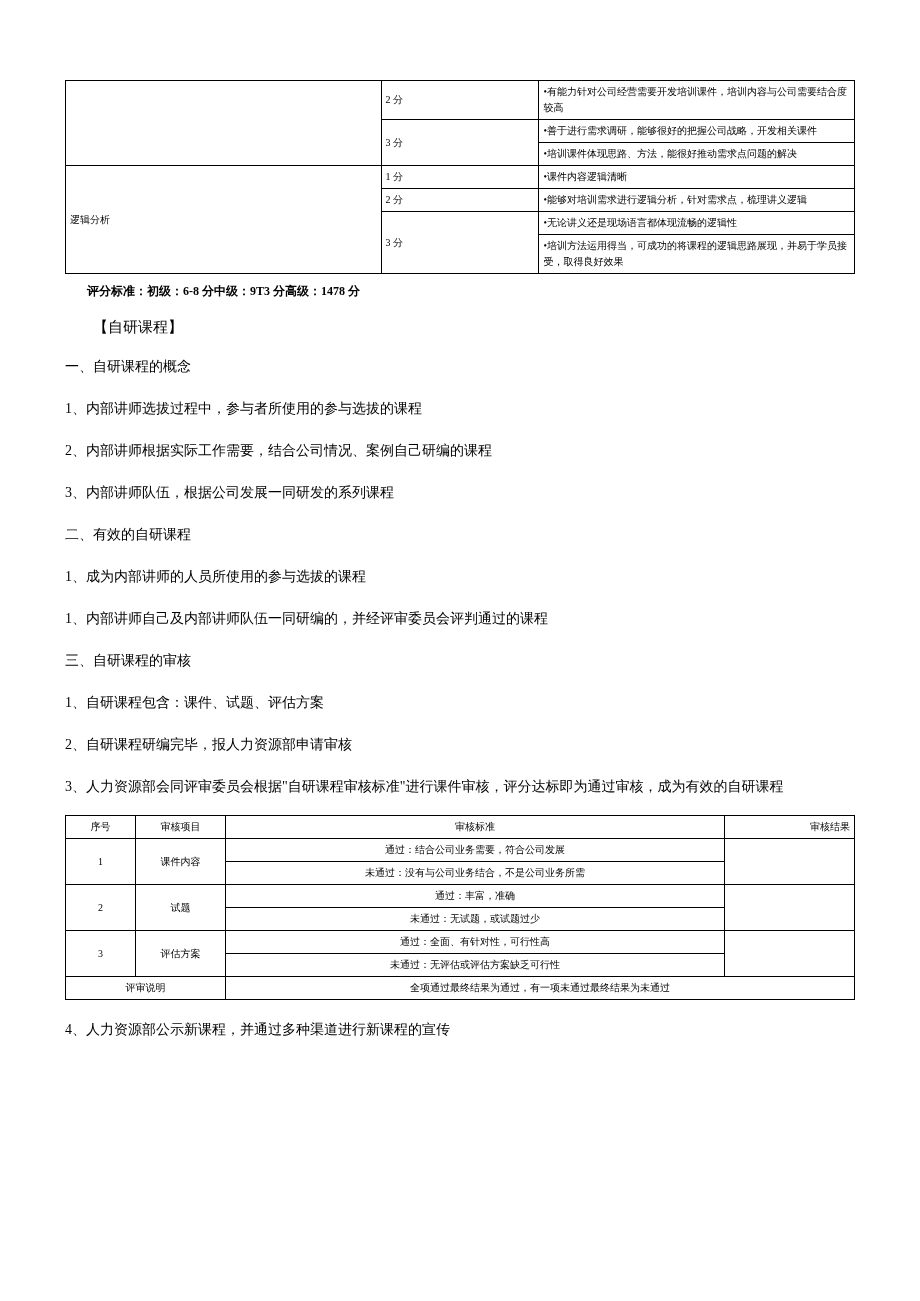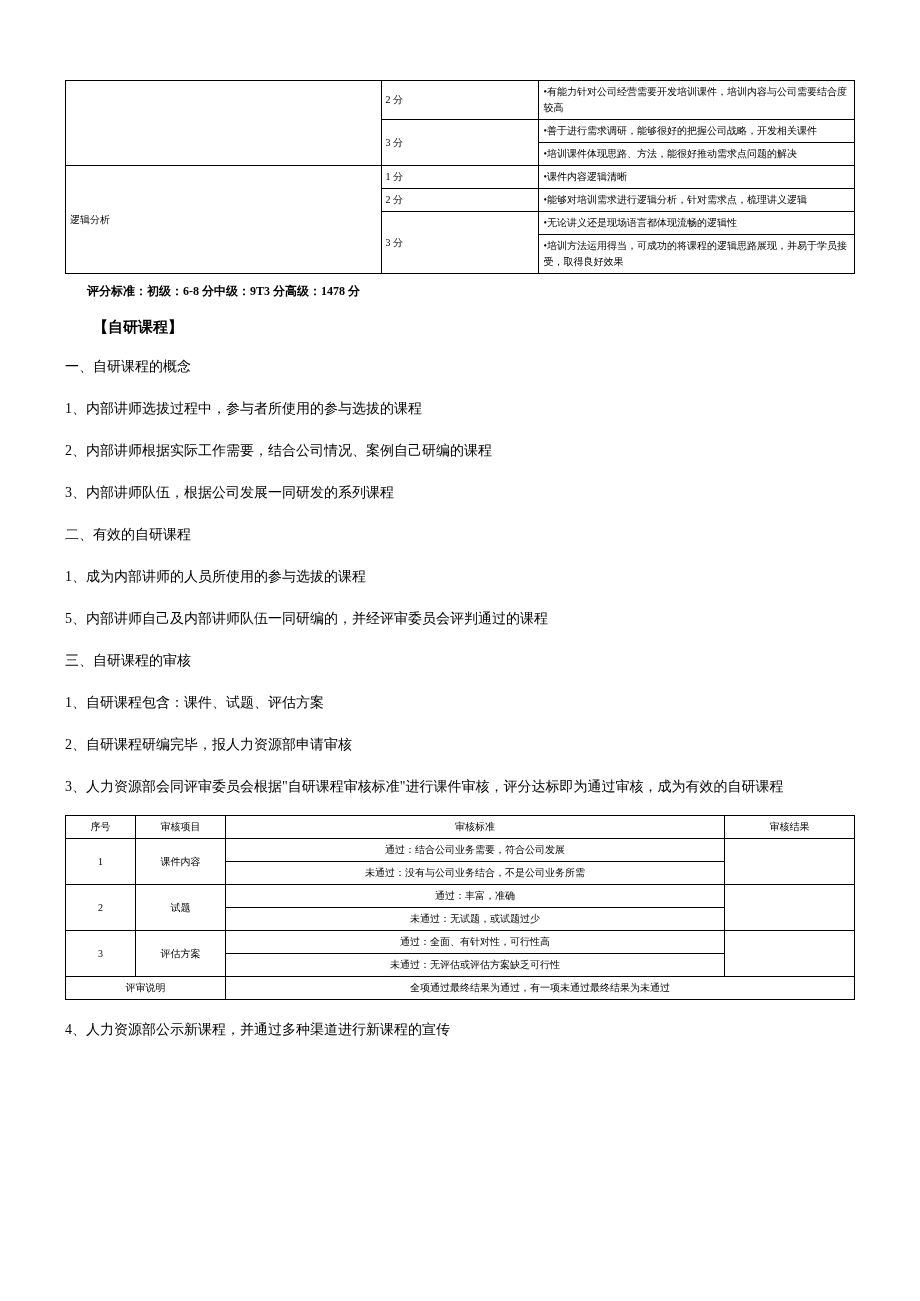--- a/index.html
+++ b/index.html
@@ -25,35 +25,35 @@
       text-align: left;
     }
     .t1 td:nth-child(1) { width: 110px; }
     .t1 td.col-score { width: 55px; }
     .rating-line {
       font-weight: bold;
       margin: 4px 0 14px 22px;
       font-size: 12px;
     }
     .section-header {
-      font-weight: bold;
+      font-weight: normal;
       margin: 14px 0 14px 28px;
       font-size: 15px;
     }
     .para {
       margin: 10px 0 14px 0;
       line-height: 2.0;
     }
     .t2 td, .t2 th {
       text-align: center;
     }
     .t2 td.left { text-align: center; padding-left: 4px;}
     .t2 .col-seq { width: 70px; }
     .t2 .col-item { width: 90px; text-align: center; }
-    .t2 .col-res { width: 130px; }
+    .t2 .col-res { width: 130px; text-align: right; }
   </style>
 </head>
 <body>
 
 <table class="t1">
   <tbody>
       <tr>
     <td rowspan="3"></td>
     <td class="col-score">2 分</td>
     <td>•有能力针对公司经营需要开发培训课件，培训内容与公司需要结合度较高</td>
@@ -87,21 +87,21 @@
 <div class="rating-line">评分标准：初级：6-8 分中级：9T3 分高级：1478 分</div>
 
 <div class="section-header">【自研课程】</div>
 
 <div class="para">一、自研课程的概念</div>
 <div class="para">1、内部讲师选拔过程中，参与者所使用的参与选拔的课程</div>
 <div class="para">2、内部讲师根据实际工作需要，结合公司情况、案例自己研编的课程</div>
 <div class="para">3、内部讲师队伍，根据公司发展一同研发的系列课程</div>
 <div class="para">二、有效的自研课程</div>
 <div class="para">1、成为内部讲师的人员所使用的参与选拔的课程</div>
-<div class="para">5、内部讲师自己及内部讲师队伍一同研编的，并经评审委员会评判通过的课程</div>
+<div class="para">1、内部讲师自己及内部讲师队伍一同研编的，并经评审委员会评判通过的课程</div>
 <div class="para">三、自研课程的审核</div>
 <div class="para">1、自研课程包含：课件、试题、评估方案</div>
 <div class="para">2、自研课程研编完毕，报人力资源部申请审核</div>
 <div class="para">3、人力资源部会同评审委员会根据"自研课程审核标准"进行课件审核，评分达标即为通过审核，成为有效的自研课程</div>
 
 <table class="t2">
   <tbody>
       <tr>
     <td class="col-seq">序号</td>
     <td class="col-item">审核项目</td>

